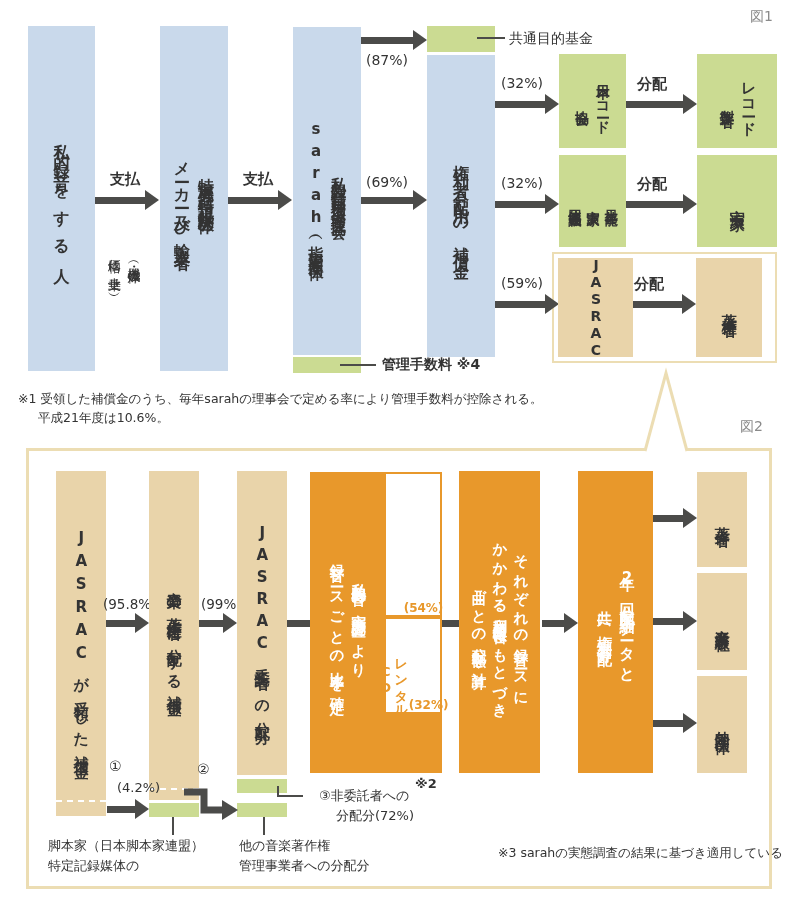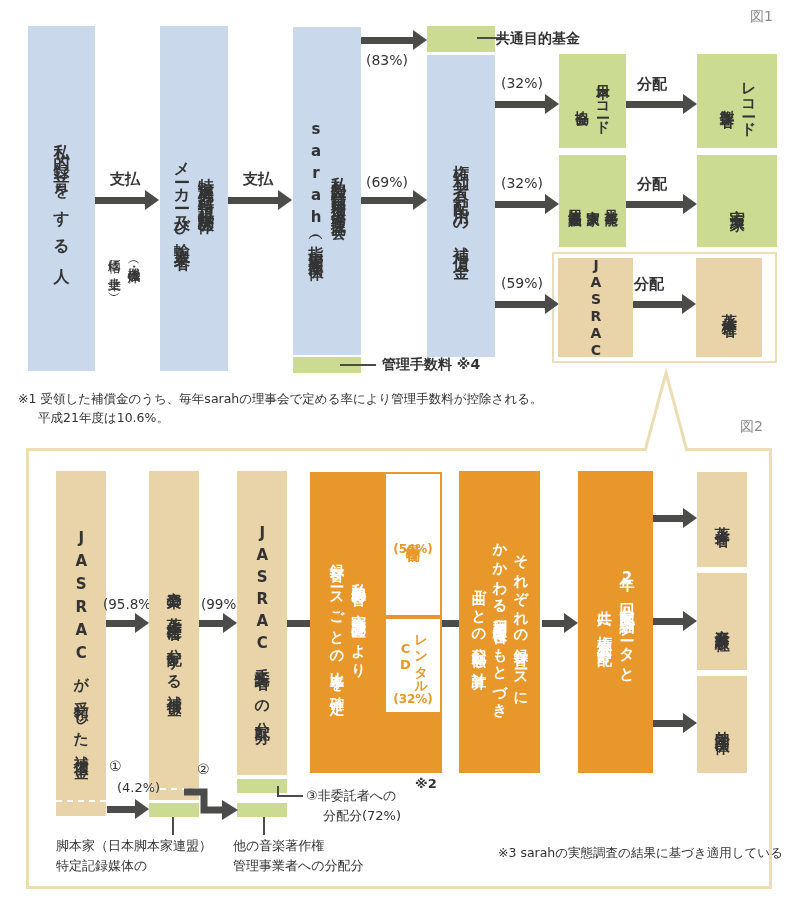--- a/index.html
+++ b/index.html
@@ -6,21 +6,21 @@
   #stage{position:relative;width:800px;height:919px;background:#fff;overflow:hidden;
          font-family:"DejaVu Sans","Liberation Sans",sans-serif;color:#333;}
   .b{position:absolute;box-sizing:border-box;display:flex;align-items:center;justify-content:center;}
   .vt{writing-mode:vertical-rl;text-orientation:upright;text-align:center;font-weight:600;color:#333;line-height:1.5;}
   .vt>div{white-space:nowrap;}
   .blue{background:#c9d9eb}
   .green{background:#cbdb92}
   .tan{background:#e9d4aa}
   .org{background:#e8982b}
   .org .vt{color:#fff;font-weight:700;}
-  .whitebox{position:absolute;box-sizing:border-box;background:#fff;display:flex;flex-direction:column;align-items:center;justify-content:center;}
+  .whitebox{position:absolute;box-sizing:border-box;background:#fff;display:flex;flex-direction:row;align-items:flex-end;justify-content:center;}
   .whitebox .vt{color:#e8982b;font-weight:700;}
   .pct-o{color:#e8982b;font-size:12px;font-weight:600;white-space:nowrap;margin-top:3px;}
   .lbl{position:absolute;color:#333;font-size:14px;white-space:nowrap;}
   .bold{font-weight:700;}
   .arrow{position:absolute;height:7px;background:#4b4b49;}
   .arrow::after{content:"";position:absolute;left:100%;top:-7px;width:0;height:0;
     border-left:14px solid #4b4b49;border-top:10px solid transparent;border-bottom:10px solid transparent;}
   .seg{position:absolute;height:7px;background:#4b4b49;}
   .thin{position:absolute;background:#4b4b49;}
   .dash{position:absolute;border-top:2px dashed #fff;}
@@ -71,24 +71,24 @@
       <div>私的録音録画補償金管理協会</div>
       <div>sarah（指定管理団体）</div>
     </div>
   </div>
 
   <div class="b green" style="left:293px;top:357px;width:68px;height:16px"></div>
   <div class="thin" style="left:340px;top:364px;width:36px;height:2px"></div>
   <div class="lbl fs14" style="left:382px;top:356px;font-weight:600">管理手数料 ※4</div>
 
   <div class="arrow" style="left:361px;top:37px;width:52px"></div>
-  <div class="lbl fs14" style="left:366px;top:52px">(83%)</div>
+  <div class="lbl fs14" style="left:366px;top:52px">(87%)</div>
   <div class="b green" style="left:427px;top:26px;width:68px;height:26px"></div>
   <div class="thin" style="left:477px;top:37px;width:28px;height:2px"></div>
-  <div class="lbl fs14" style="left:496px;top:30px;font-weight:700">共通目的基金</div>
+  <div class="lbl fs14" style="left:509px;top:30px;font-weight:400">共通目的基金</div>
 
   <div class="arrow" style="left:361px;top:197px;width:52px"></div>
   <div class="lbl fs14" style="left:366px;top:174px">(69%)</div>
 
   <div class="b blue" style="left:427px;top:55px;width:68px;height:302px">
     <div class="vt fs16 ls9">
         <div>権利者分配用の補償金</div>
       </div>
   </div>
 
@@ -252,29 +252,29 @@
   <svg style="left:184px;top:784px" width="58" height="40" viewBox="0 0 58 40">
     <path d="M0,8 L20,8 L20,26 L38,26" fill="none" stroke="#4b4b49" stroke-width="7"></path>
     <polygon points="38,16 38,36 54,26" fill="#4b4b49"></polygon>
   </svg>
 
   <div class="thin" style="left:172px;top:817px;width:2px;height:18px"></div>
   <div class="thin" style="left:263px;top:817px;width:2px;height:18px"></div>
   <div class="thin" style="left:277px;top:786px;width:2px;height:11px"></div>
   <div class="thin" style="left:277px;top:795px;width:26px;height:2px"></div>
 
-  <div class="small-lbl" style="left:306px;top:786px">
+  <div class="small-lbl" style="left:319px;top:786px">
     <div>③非委託者への</div>
     <div style="padding-left:17px">分配分(72%)</div>
   </div>
-  <div class="small-lbl" style="left:56px;top:836px">
+  <div class="small-lbl" style="left:48px;top:836px">
     <div>脚本家（日本脚本家連盟）</div>
     <div>特定記録媒体の</div>
   </div>
-  <div class="small-lbl" style="left:233px;top:836px">
+  <div class="small-lbl" style="left:239px;top:836px">
     <div>他の音楽著作権</div>
     <div>管理事業者への分配分</div>
   </div>
 
   <div class="note" style="left:498px;top:843px">
     <div>※3 sarahの実態調査の結果に基づき適用している</div>
   </div>
 
 </div>
 

